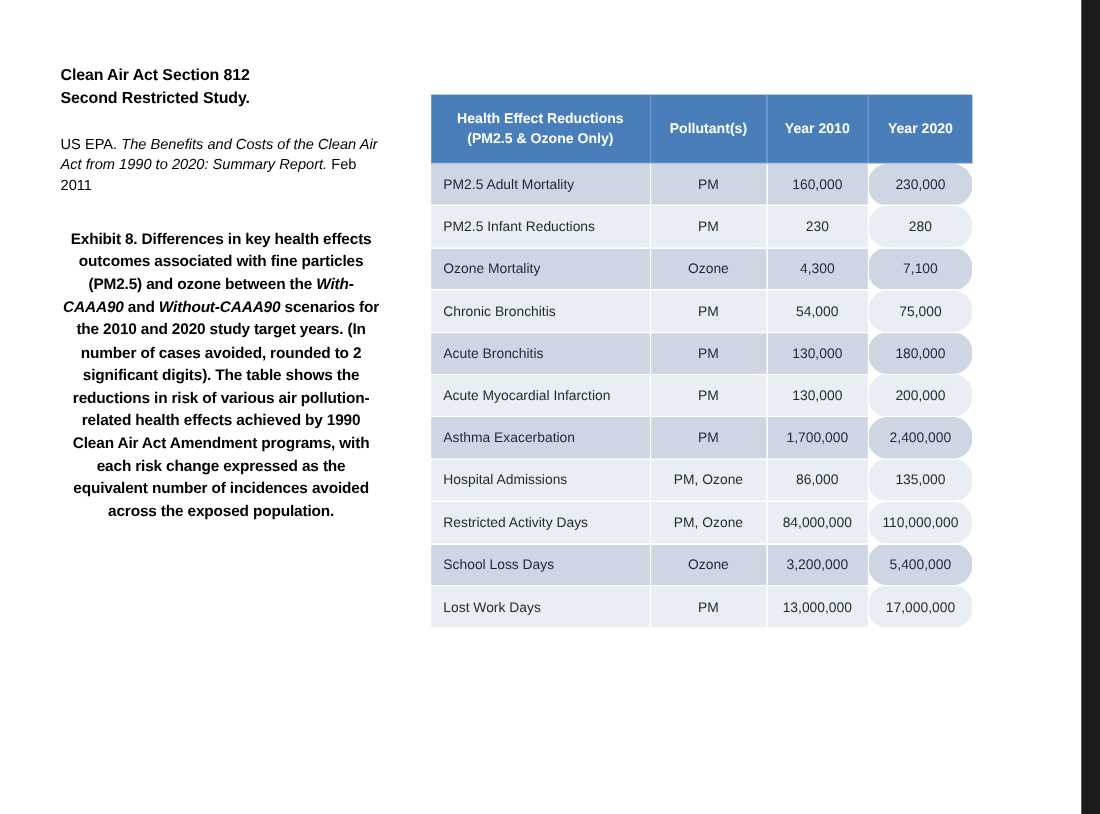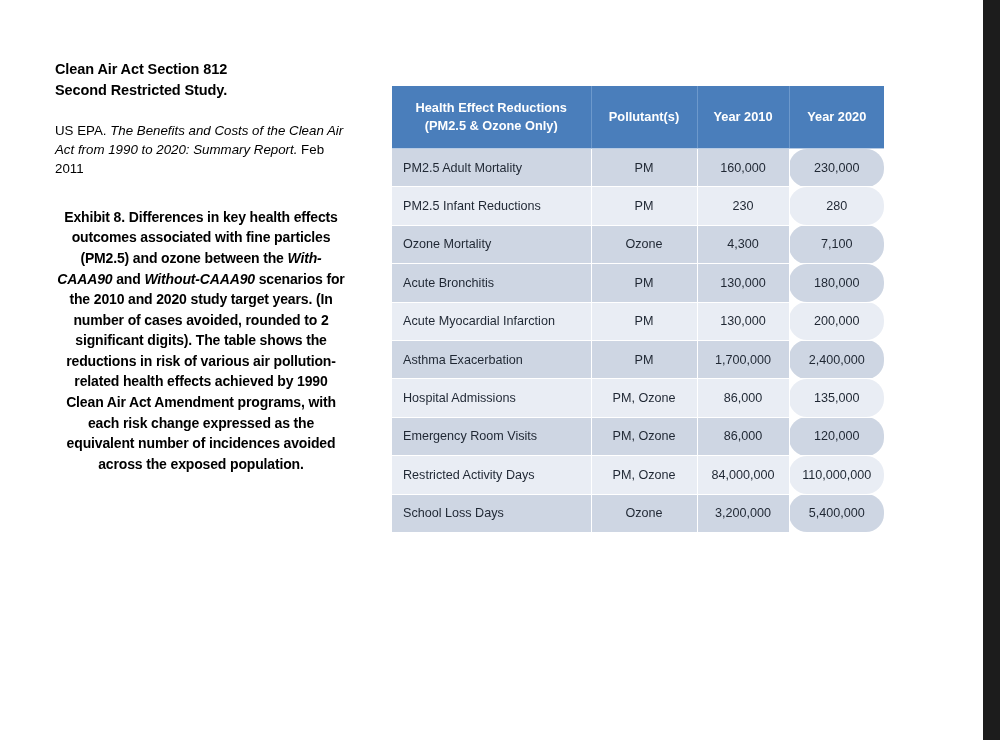--- a/index.html
+++ b/index.html
@@ -182,20 +182,26 @@
             <td class="cell-pollutant">PM</td>
             <td class="cell-num">230</td>
             <td class="cell-num">280</td>
           </tr>
           <tr class="row-odd">
             <td class="cell-effect">Ozone Mortality</td>
             <td class="cell-pollutant">Ozone</td>
             <td class="cell-num">4,300</td>
             <td class="cell-num">7,100</td>
           </tr>
+          <tr class="row-even">
+            <td class="cell-effect">Chronic Bronchitis</td>
+            <td class="cell-pollutant">PM</td>
+            <td class="cell-num">54,000</td>
+            <td class="cell-num">75,000</td>
+          </tr>
           <tr class="row-odd">
             <td class="cell-effect">Acute Bronchitis</td>
             <td class="cell-pollutant">PM</td>
             <td class="cell-num">130,000</td>
             <td class="cell-num">180,000</td>
           </tr>
           <tr class="row-even">
             <td class="cell-effect">Acute Myocardial Infarction</td>
             <td class="cell-pollutant">PM</td>
             <td class="cell-num">130,000</td>
@@ -206,37 +212,37 @@
             <td class="cell-pollutant">PM</td>
             <td class="cell-num">1,700,000</td>
             <td class="cell-num">2,400,000</td>
           </tr>
           <tr class="row-even">
             <td class="cell-effect">Hospital Admissions</td>
             <td class="cell-pollutant">PM, Ozone</td>
             <td class="cell-num">86,000</td>
             <td class="cell-num">135,000</td>
           </tr>
-          <tr class="row-odd">
-            <td class="cell-effect">Emergency Room Visits</td>
-            <td class="cell-pollutant">PM, Ozone</td>
-            <td class="cell-num">86,000</td>
-            <td class="cell-num">120,000</td>
-          </tr>
           <tr class="row-even">
             <td class="cell-effect">Restricted Activity Days</td>
             <td class="cell-pollutant">PM, Ozone</td>
             <td class="cell-num">84,000,000</td>
             <td class="cell-num">110,000,000</td>
           </tr>
           <tr class="row-odd">
             <td class="cell-effect">School Loss Days</td>
             <td class="cell-pollutant">Ozone</td>
             <td class="cell-num">3,200,000</td>
             <td class="cell-num">5,400,000</td>
           </tr>
+          <tr class="row-even">
+            <td class="cell-effect">Lost Work Days</td>
+            <td class="cell-pollutant">PM</td>
+            <td class="cell-num">13,000,000</td>
+            <td class="cell-num">17,000,000</td>
+          </tr>
         </tbody>
     </table>
   </div>
 
 </div>
 
 <div class="right-edge-strip"></div>
 
 </body></html>

